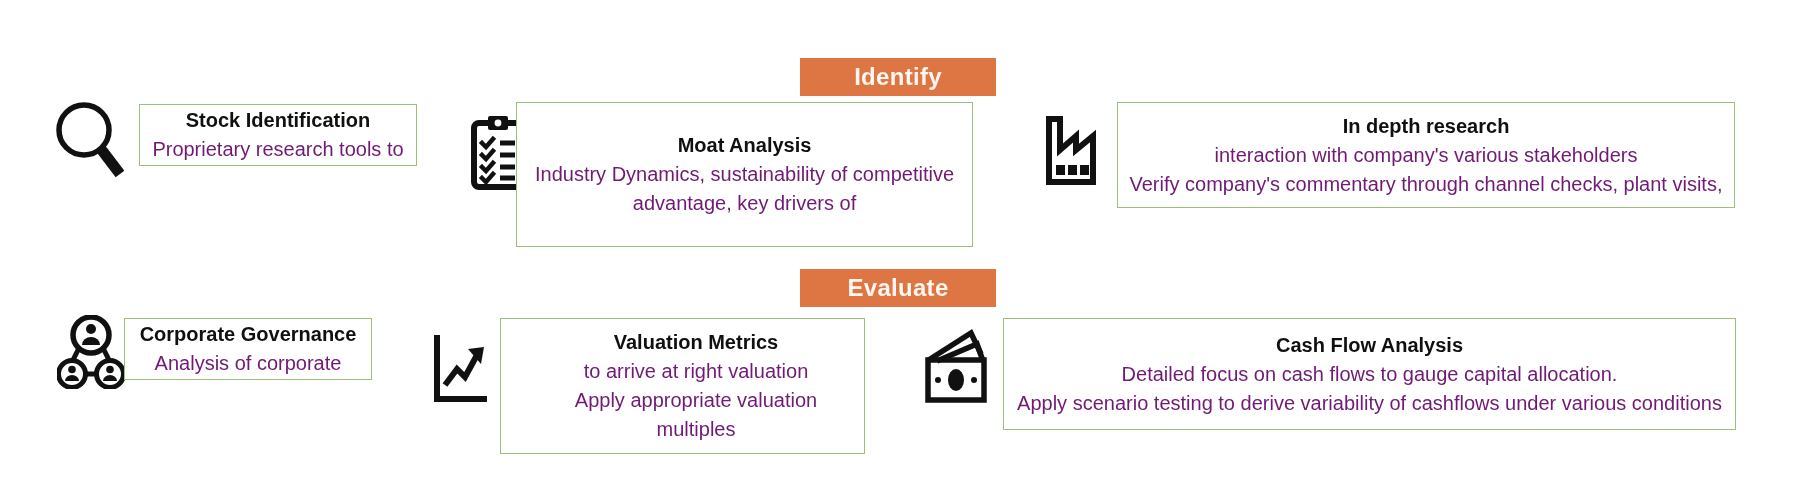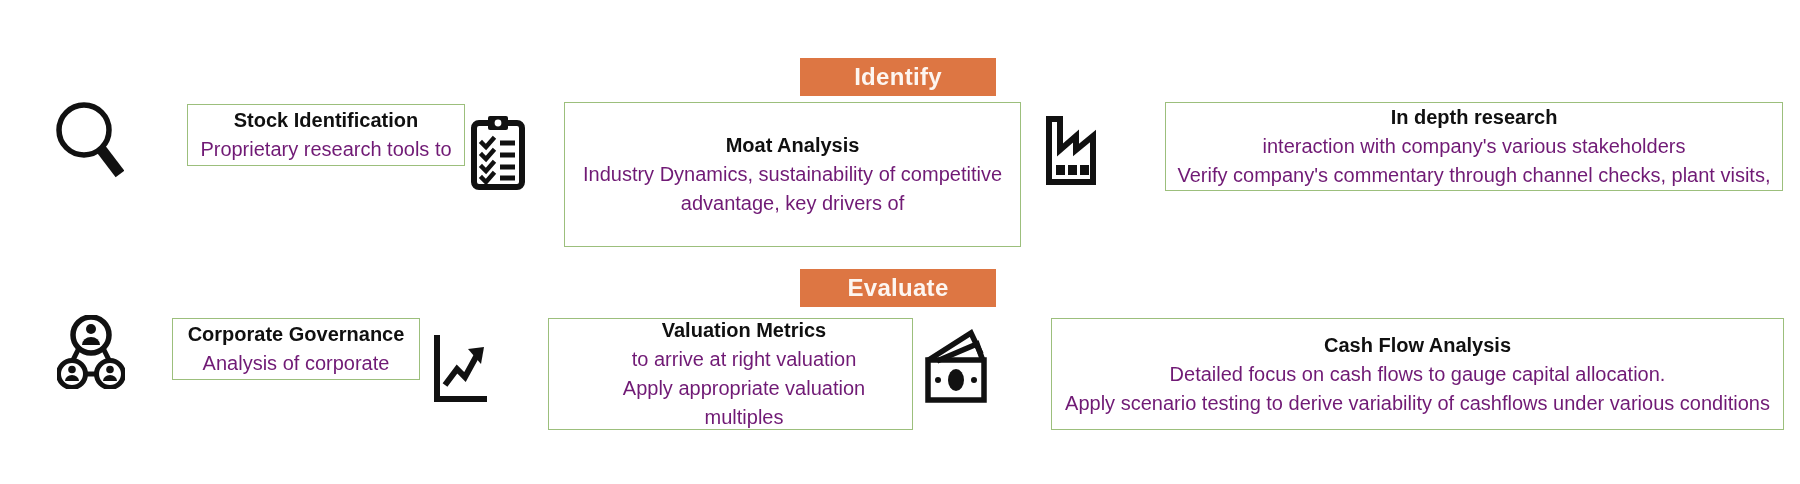--- a/index.html
+++ b/index.html
@@ -40,21 +40,20 @@
   .card {
     position: absolute;
     border: 1.5px solid #9cbf7c;
     background: #ffffff;
     box-sizing: border-box;
     display: flex;
     flex-direction: column;
     align-items: center;
     justify-content: center;
     padding: 6px 10px;
-    margin-left: 48px;
   }
   .card-title {
     font-weight: bold;
     font-size: 20px;
     line-height: 1.45;
     text-align: center;
     color: #101010;
     white-space: nowrap;
   }
   .card-body {
@@ -118,21 +117,21 @@
 
   <span class="icon" style="left:1046px; top:116px;">
     <svg width="56" height="72" viewBox="0 0 56 72">
       <path d="M3 3 L14 3 L14 34 L30 20 L30 34 L47 20 L47 66 L3 66 Z" fill="none" stroke="#111111" stroke-width="6" stroke-linejoin="miter"></path>
       <rect x="10" y="49" width="9" height="10" fill="#111111"></rect>
       <rect x="22" y="49" width="9" height="10" fill="#111111"></rect>
       <rect x="34" y="49" width="9" height="10" fill="#111111"></rect>
     </svg>
   </span>
 
-  <div class="card" style="left:1117px; top:102px; width:618px; height:89px;">
+  <div class="card" style="left:1117px; top:102px; width:618px; height:106px;">
     <div class="card-title">In depth research</div>
     <div class="card-body">interaction with company's various stakeholders</div>
     <div class="card-body">Verify company's commentary through channel checks, plant visits,</div>
   </div>
 
   <div class="banner" style="left:800px; top:269px;">Evaluate</div>
 
   <span class="icon" style="left:57px; top:315px;">
     <svg width="68" height="74" viewBox="0 0 68 74">
       <line x1="23" y1="31" x2="14" y2="49" stroke="#111111" stroke-width="5"></line>
@@ -159,21 +158,21 @@
   </div>
 
   <span class="icon" style="left:432px; top:333px;">
     <svg width="58" height="72" viewBox="0 0 58 72">
       <polyline points="5,2 5,66 55,66" fill="none" stroke="#111111" stroke-width="6" stroke-linejoin="miter"></polyline>
       <polyline points="13,52 25,36 33,44 45,22" fill="none" stroke="#111111" stroke-width="6" stroke-linejoin="miter"></polyline>
       <polygon points="36,16 52,14 49,31" fill="#111111"></polygon>
     </svg>
   </span>
 
-  <div class="card" style="left:500px; top:318px; width:365px; height:112px;padding-left:37px;">
+  <div class="card" style="left:500px; top:318px; width:365px; height:136px;padding-left:37px;">
     <div class="card-title">Valuation Metrics</div>
     <div class="card-body">to arrive at right valuation</div>
     <div class="card-body">Apply appropriate valuation multiples</div>
   </div>
 
   <span class="icon" style="left:925px; top:327px;">
     <svg width="76" height="76" viewBox="0 0 76 76">
       <path d="M2 34 L46 6 L56 27" fill="none" stroke="#111111" stroke-width="5.5" stroke-linejoin="miter"></path>
       <path d="M12 34 L52 17 L58 34" fill="none" stroke="#111111" stroke-width="5.5" stroke-linejoin="miter"></path>
       <rect x="3" y="33" width="56" height="40" fill="none" stroke="#111111" stroke-width="5.5"></rect>

